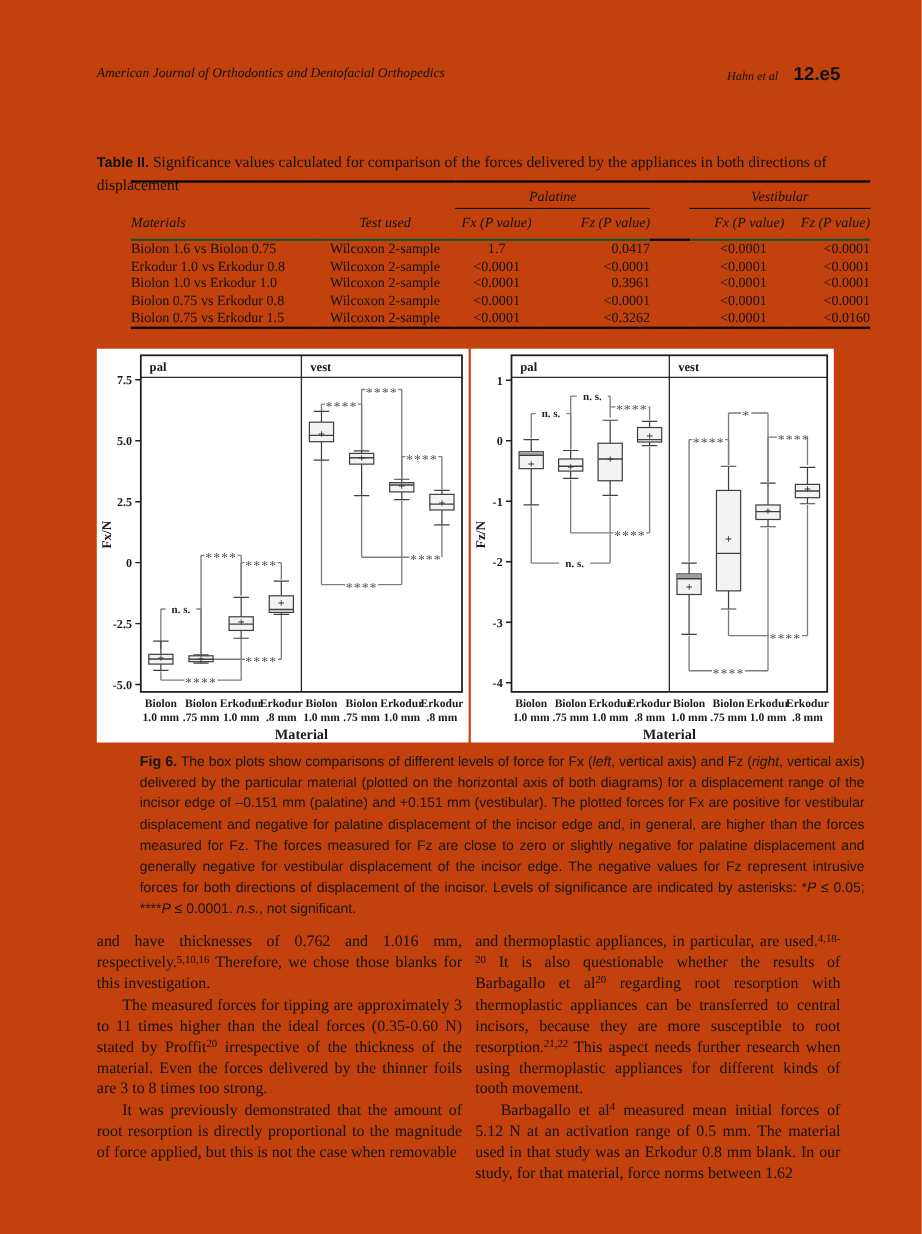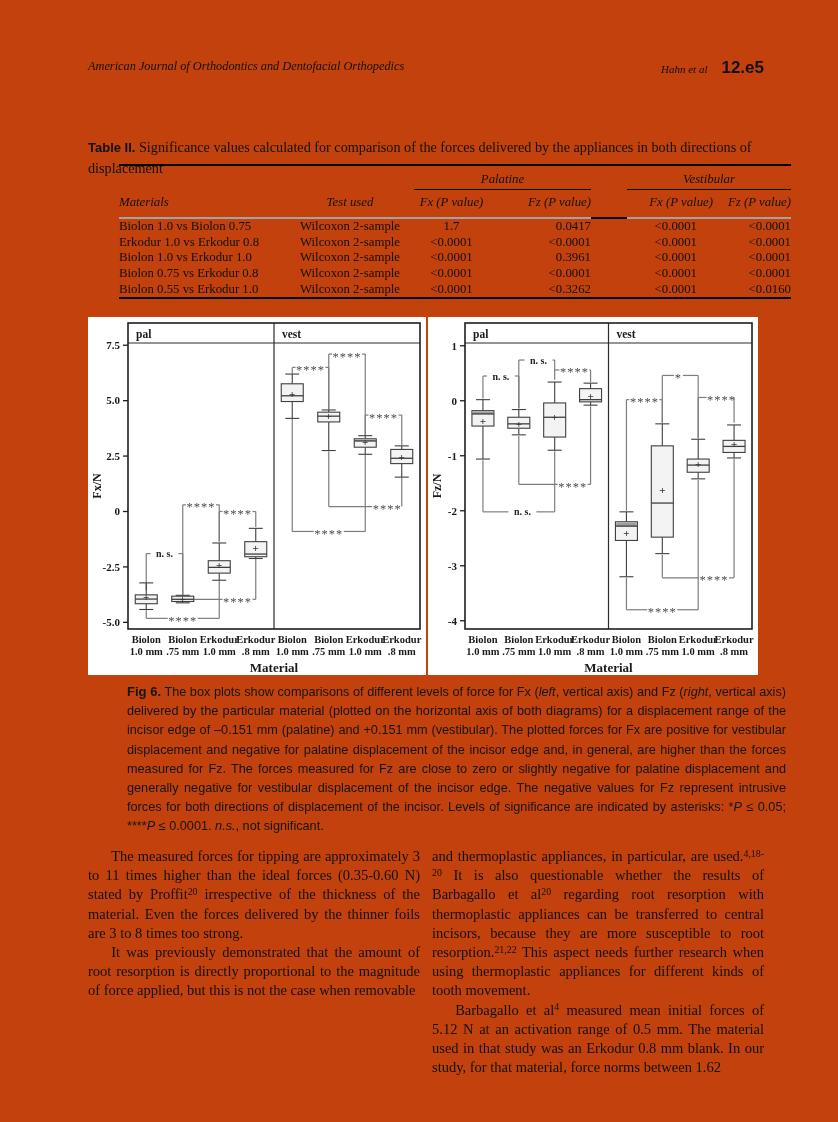--- a/index.html
+++ b/index.html
@@ -14,21 +14,21 @@
   .pgnum{font-family:"Liberation Sans",sans-serif;font-weight:bold;font-size:17px;}
   
   .tbl-head{position:absolute;left:88px;top:123px;width:678px;font-size:14.2px;line-height:21px;}
   .tbl-label{font-family:"Liberation Sans",sans-serif;font-weight:bold;font-size:13px;}
   
   table.sig{position:absolute;left:88px;top:164px;width:672px;border-collapse:collapse;
             border-top:2.5px solid #000;border-bottom:2.5px solid #000;
             font-size:12.8px;table-layout:fixed;margin-left:31px;}
   table.sig th{font-weight:normal;font-style:italic;}
   .group-h{border-bottom:1.5px solid #000;text-align:center;padding:6px 4px 2px;}
-  .col-row th{padding:5px 0 7px;border-bottom:2px solid #a3a3a3;}
+  .col-row th{padding:5px 0 7px;border-bottom:2px solid #14532d;}
   .col-row .c-gap{border-bottom:2px solid #000;}
   tbody td{padding:1.2px 0;line-height:13.2px;}
   .c-mat{text-align:left;}
   .c-test{text-align:center;}
   .c-palfx{text-align:center;}
   .c-palfz{text-align:right;}
   .c-vestfx{text-align:right;padding-right:18px;}
   th.c-vestfx{padding-right:2px;}
   .c-vestfz{text-align:right;}
   
@@ -97,21 +97,21 @@
         <th class="c-test">Test used</th>
         <th class="c-palfx">Fx (P value)</th>
         <th class="c-palfz">Fz (P value)</th>
         <th class="c-gap"></th>
         <th class="c-vestfx">Fx (P value)</th>
         <th class="c-vestfz">Fz (P value)</th>
       </tr>
     </thead>
     <tbody id="tbl-body">
         <tr>
-          <td class="c-mat">Biolon 1.0 vs Biolon 0.75</td>
+          <td class="c-mat">Biolon 1.6 vs Biolon 0.75</td>
           <td class="c-test">Wilcoxon 2-sample</td>
           <td class="c-palfx">1.7</td>
           <td class="c-palfz">0.0417</td>
           <td class="c-gap"></td>
           <td class="c-vestfx">&lt;0.0001</td>
           <td class="c-vestfz">&lt;0.0001</td>
         </tr>
         <tr>
           <td class="c-mat">Erkodur 1.0 vs Erkodur 0.8</td>
           <td class="c-test">Wilcoxon 2-sample</td>
@@ -133,21 +133,21 @@
         <tr>
           <td class="c-mat">Biolon 0.75 vs Erkodur 0.8</td>
           <td class="c-test">Wilcoxon 2-sample</td>
           <td class="c-palfx">&lt;0.0001</td>
           <td class="c-palfz">&lt;0.0001</td>
           <td class="c-gap"></td>
           <td class="c-vestfx">&lt;0.0001</td>
           <td class="c-vestfz">&lt;0.0001</td>
         </tr>
         <tr>
-          <td class="c-mat">Biolon 0.55 vs Erkodur 1.0</td>
+          <td class="c-mat">Biolon 0.75 vs Erkodur 1.5</td>
           <td class="c-test">Wilcoxon 2-sample</td>
           <td class="c-palfx">&lt;0.0001</td>
           <td class="c-palfz">&lt;0.3262</td>
           <td class="c-gap"></td>
           <td class="c-vestfx">&lt;0.0001</td>
           <td class="c-vestfz">&lt;0.0160</td>
         </tr>
       </tbody>
   </table>
 
@@ -434,20 +434,21 @@
       <text x="270.1875" y="326" text-anchor="middle" class="cat-label">Erkodur</text>
       <text x="270.1875" y="338" text-anchor="middle" class="cat-label">1.0 mm</text>
       <text x="306.0625" y="326" text-anchor="middle" class="cat-label">Erkodur</text>
       <text x="306.0625" y="338" text-anchor="middle" class="cat-label">.8 mm</text>
       <text x="180.5" y="355" text-anchor="middle" class="xaxis-title">Material</text>
     </svg>
 
   <p class="fig-caption"><b class="tbl-label">Fig 6.</b><span> The box plots show comparisons of different levels of force for Fx (</span><i>left</i><span>, vertical axis) and Fz (</span><i>right</i><span>, vertical axis) delivered by the particular material (plotted on the horizontal axis of both diagrams) for a displacement range of the incisor edge of –0.151 mm (palatine) and +0.151 mm (vestibular). The plotted forces for Fx are positive for vestibular displacement and negative for palatine displacement of the incisor edge and, in general, are higher than the forces measured for Fz. The forces measured for Fz are close to zero or slightly negative for palatine displacement and generally negative for vestibular displacement of the incisor edge. The negative values for Fz represent intrusive forces for both directions of displacement of the incisor. Levels of significance are indicated by asterisks: *</span><i>P</i><span> ≤ 0.05; ****</span><i>P</i><span> ≤ 0.0001. </span><i>n.s.</i><span>, not significant.</span></p>
 
   <div id="col-left" class="bodycol">
+      <p class="body-p"><span>and have thicknesses of 0.762 and 1.016 mm, respectively.</span><sup>5,10,16</sup><span> Therefore, we chose those blanks for this investigation.</span></p>
       <p class="body-p indent"><span>The measured forces for tipping are approximately 3 to 11 times higher than the ideal forces (0.35-0.60 N) stated by Proffit</span><sup>20</sup><span> irrespective of the thickness of the material. Even the forces delivered by the thinner foils are 3 to 8 times too strong.</span></p>
       <p class="body-p indent"><span>It was previously demonstrated that the amount of root resorption is directly proportional to the magnitude of force applied, but this is not the case when removable</span></p>
     </div>
   <div id="col-right" class="bodycol">
       <p class="body-p"><span>and thermoplastic appliances, in particular, are used.</span><sup>4,18-20</sup><span> It is also questionable whether the results of Barbagallo et al</span><sup>20</sup><span> regarding root resorption with thermoplastic appliances can be transferred to central incisors, because they are more susceptible to root resorption.</span><sup>21,22</sup><span> This aspect needs further research when using thermoplastic appliances for different kinds of tooth movement.</span></p>
       <p class="body-p indent"><span>Barbagallo et al</span><sup>4</sup><span> measured mean initial forces of 5.12 N at an activation range of 0.5 mm. The material used in that study was an Erkodur 0.8 mm blank. In our study, for that material, force norms between 1.62</span></p>
     </div>
 
 </div>
 

